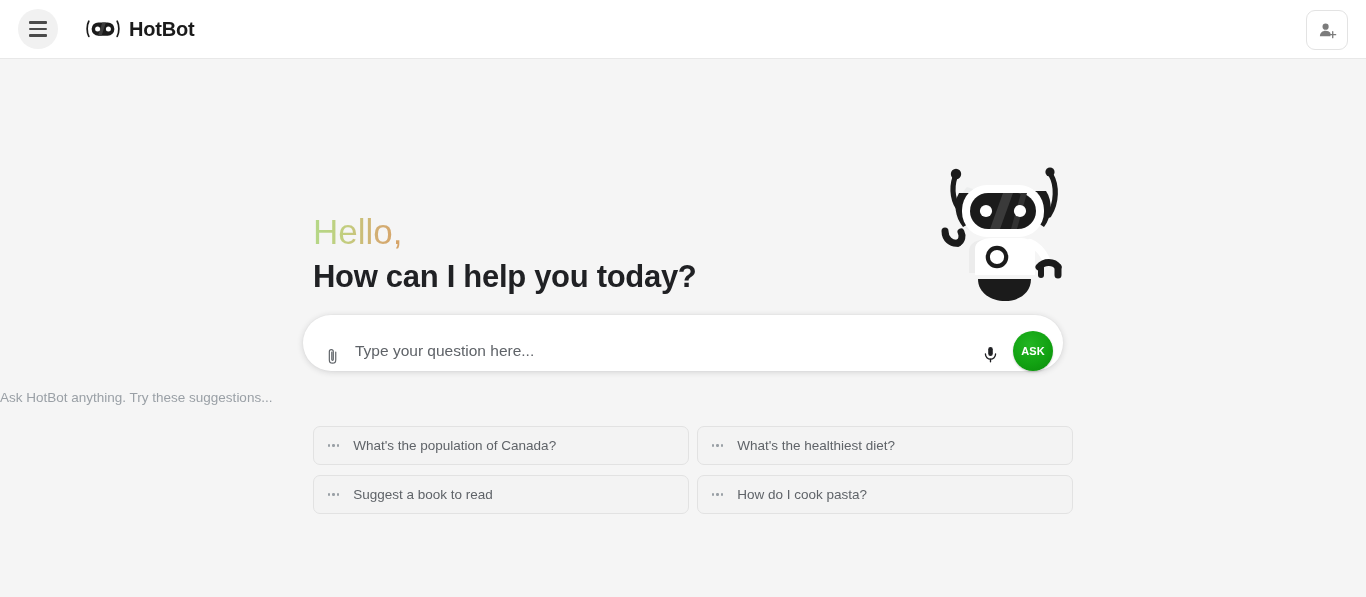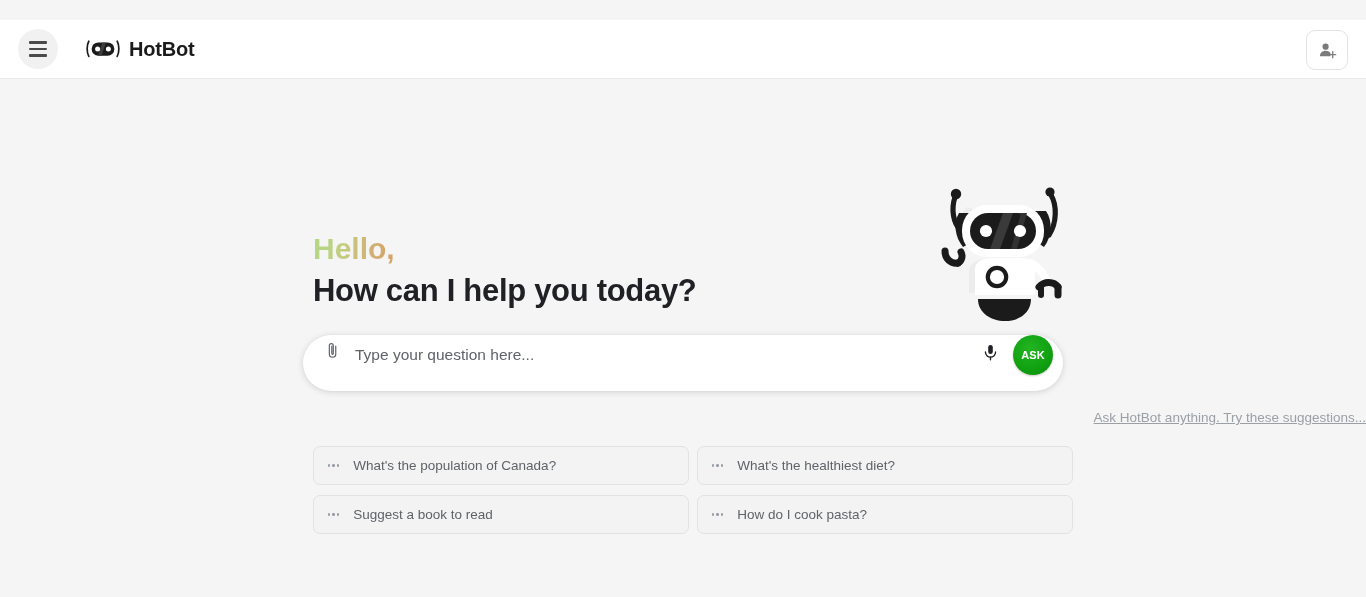--- a/index.html
+++ b/index.html
@@ -20,21 +20,20 @@
 
   
   .header {
     position: relative;
     height: 59px;
     background: #ffffff;
     border-bottom: 1px solid #e8e8e8;
     display: flex;
     align-items: center;
     padding: 0 18px;
-    margin-top: 20px;
   }
 
   .menu-button {
     width: 40px;
     height: 40px;
     border-radius: 50%;
     background: #f1f1f1;
     border: none;
     display: flex;
     flex-direction: column;
@@ -105,22 +104,22 @@
     top: 0;
     width: 140px;
     height: 150px;
     pointer-events: none;
   }
 
   .greeting {
     padding-top: 56px;
   }
   .greeting-hello {
-    font-size: 30px;
-    font-weight: bold;
+    font-size: 35px;
+    font-weight: normal;
     line-height: 1.22;
     background: linear-gradient(95deg, #b3d888 0%, #c3cd7e 38%, #d3ae73 72%, #d6a165 100%);
     -webkit-background-clip: text;
     background-clip: text;
     color: transparent;
     -webkit-text-fill-color: transparent;
     display: inline-block;
   }
   .greeting-question {
     font-size: 31px;
@@ -139,21 +138,21 @@
     width: 760px;
     height: 56px;
   }
   .search-bar {
     width: 100%;
     height: 56px;
     background: #ffffff;
     border-radius: 28px;
     box-shadow: 0 1px 6px rgba(32,33,36,0.16), 0 0 0 1px rgba(0,0,0,0.01);
     display: flex;
-    align-items: flex-start;
+    align-items: flex-end;
     padding: 0 10px 0 14px;
   }
   .attach-button {
     width: 30px;
     height: 30px;
     border: none;
     background: transparent;
     display: flex;
     align-items: center;
     justify-content: center;
@@ -204,24 +203,23 @@
     justify-content: center;
     box-shadow: 0 1px 2px rgba(0,0,0,0.22);
   }
 
   
   .suggest-hint {
     position: absolute;
     left: 0;
     right: 0;
     top: 331px;
-    text-align: right;
+    text-align: left;
     font-size: 13.5px;
     color: #9aa0a6;
-    text-decoration: underline;
   }
 
   .suggestions {
     position: absolute;
     left: 313px;
     top: 367px;
     width: 760px;
     display: grid;
     grid-template-columns: 376px 376px;
     gap: 10px 8px;

